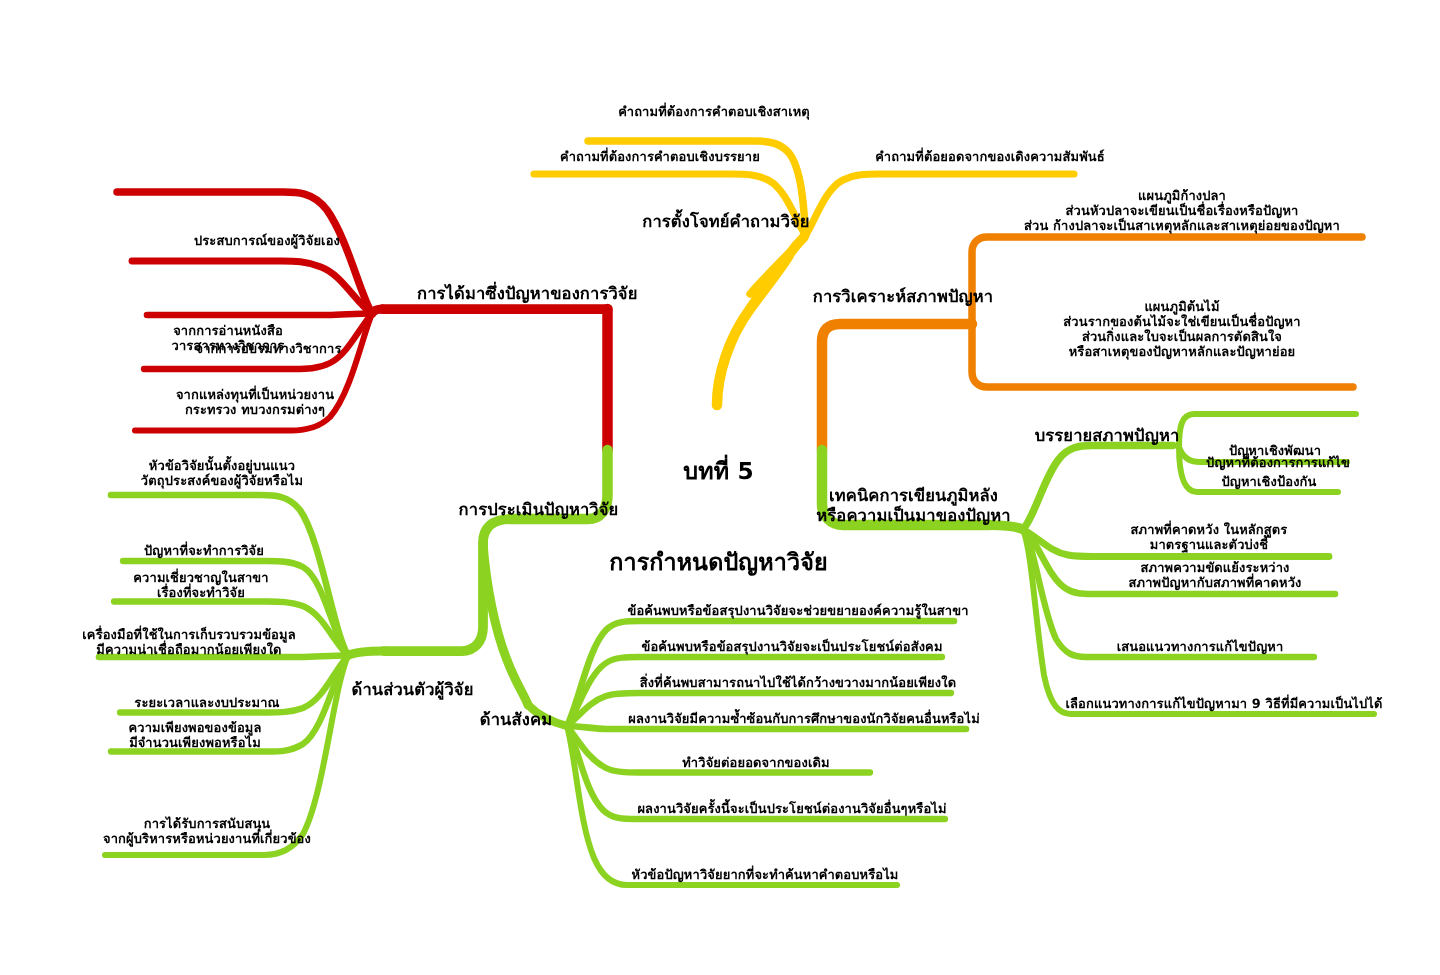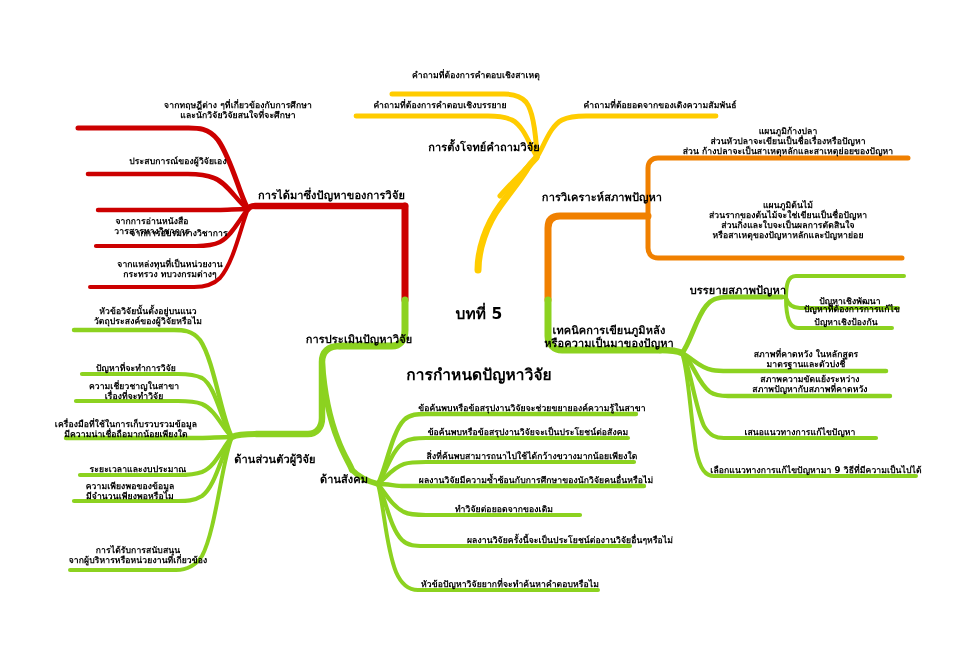--- a/index.html
+++ b/index.html
@@ -24,21 +24,21 @@
   }
   .lbl {
     position: absolute;
     color: #000000;
     font-weight: 700;
     line-height: 1.18;
     white-space: pre;
     letter-spacing: 0.1px;
   }
   .lbl.c { text-align: center; transform: translateX(-50%); }
-  .lbl.l { text-align: center; }
+  .lbl.l { text-align: center; margin-left: 20px; }
 
   .center-node {
     font-size: 15.5px;
     font-weight: 700;
     text-align: center;
     line-height: 1.3;
   }
   .main-node { font-size: 11px; }
   .sub-node  { font-size: 11px; }
   .leaf      { font-size: 8.6px; }
@@ -142,22 +142,20 @@
     </g>
   </svg>
 
   <div class="lbl c center-node" style="left:479px; top:264px; width:300px;">
     <div>บทที่ 5</div>
     <div>การกำหนดปัญหาวิจัย</div>
   </div>
 
   <div class="lbl l main-node" style="left:258px; top:190px;">การได้มาซึ่งปัญหาของการวิจัย</div>
 
-  <div class="lbl c leaf" style="left:238px; top:100px;">จากทฤษฎีต่าง ๆที่เกี่ยวข้องกับการศึกษา
-และนักวิจัยวิจัยสนใจที่จะศึกษา</div>
   <div class="lbl c leaf" style="left:178px; top:156px;">ประสบการณ์ของผู้วิจัยเอง</div>
   <div class="lbl c leaf" style="left:152px; top:182px;margin-top:34px;">จากการอ่านหนังสือ
 วารสารทางวิชาการ</div>
   <div class="lbl c leaf" style="left:179px; top:228px;">จากการอบรมทางวิชาการ</div>
   <div class="lbl c leaf" style="left:170px; top:259px;">จากแหล่งทุนที่เป็นหน่วยงาน
 กระทรวง ทบวงกรมต่างๆ</div>
 
   <div class="lbl c main-node" style="left:484px; top:142px;">การตั้งโจทย์คำถามวิจัย</div>
 
   <div class="lbl c leaf" style="left:476px; top:70px;">คำถามที่ต้องการคำตอบเชิงสาเหตุ</div>
@@ -207,16 +205,16 @@
   <div class="lbl c leaf" style="left:138px; top:545px;">การได้รับการสนับสนุน
 จากผู้บริหารหรือหน่วยงานที่เกี่ยวข้อง</div>
 
   <div class="lbl c sub-node" style="left:344px; top:474px;">ด้านสังคม</div>
 
   <div class="lbl c leaf" style="left:532px; top:403px;">ข้อค้นพบหรือข้อสรุปงานวิจัยจะช่วยขยายองค์ความรู้ในสาขา</div>
   <div class="lbl c leaf" style="left:528px; top:427px;">ข้อค้นพบหรือข้อสรุปงานวิจัยจะเป็นประโยชน์ต่อสังคม</div>
   <div class="lbl c leaf" style="left:532px; top:451px;">สิ่งที่ค้นพบสามารถนาไปใช้ได้กว้างขวางมากน้อยเพียงใด</div>
   <div class="lbl c leaf" style="left:536px; top:475px;">ผลงานวิจัยมีความซ้ำซ้อนกับการศึกษาของนักวิจัยคนอื่นหรือไม่</div>
   <div class="lbl c leaf" style="left:504px; top:504px;">ทำวิจัยต่อยอดจากของเดิม</div>
-  <div class="lbl c leaf" style="left:528px; top:535px;margin-left:42px;">ผลงานวิจัยครั้งนี้จะเป็นประโยชน์ต่องานวิจัยอื่นๆหรือไม่</div>
+  <div class="lbl c leaf" style="left:528px; top:535px;">ผลงานวิจัยครั้งนี้จะเป็นประโยชน์ต่องานวิจัยอื่นๆหรือไม่</div>
   <div class="lbl c leaf" style="left:510px; top:579px;">หัวข้อปัญหาวิจัยยากที่จะทำค้นหาคำตอบหรือไม</div>
 
 </div>
 
 </body></html>

